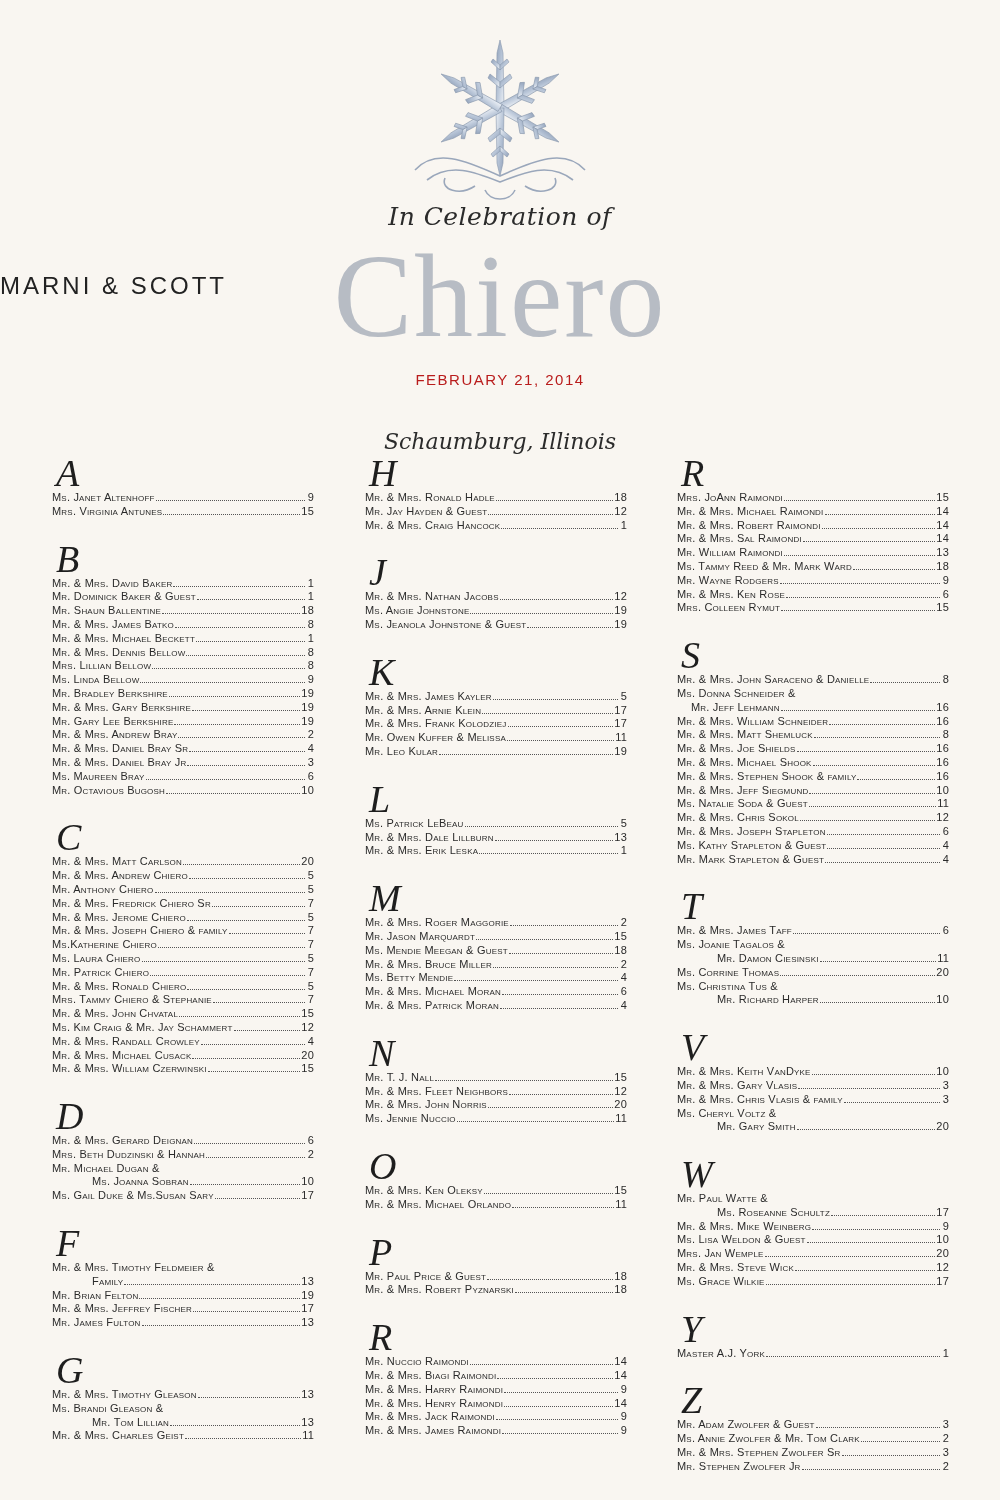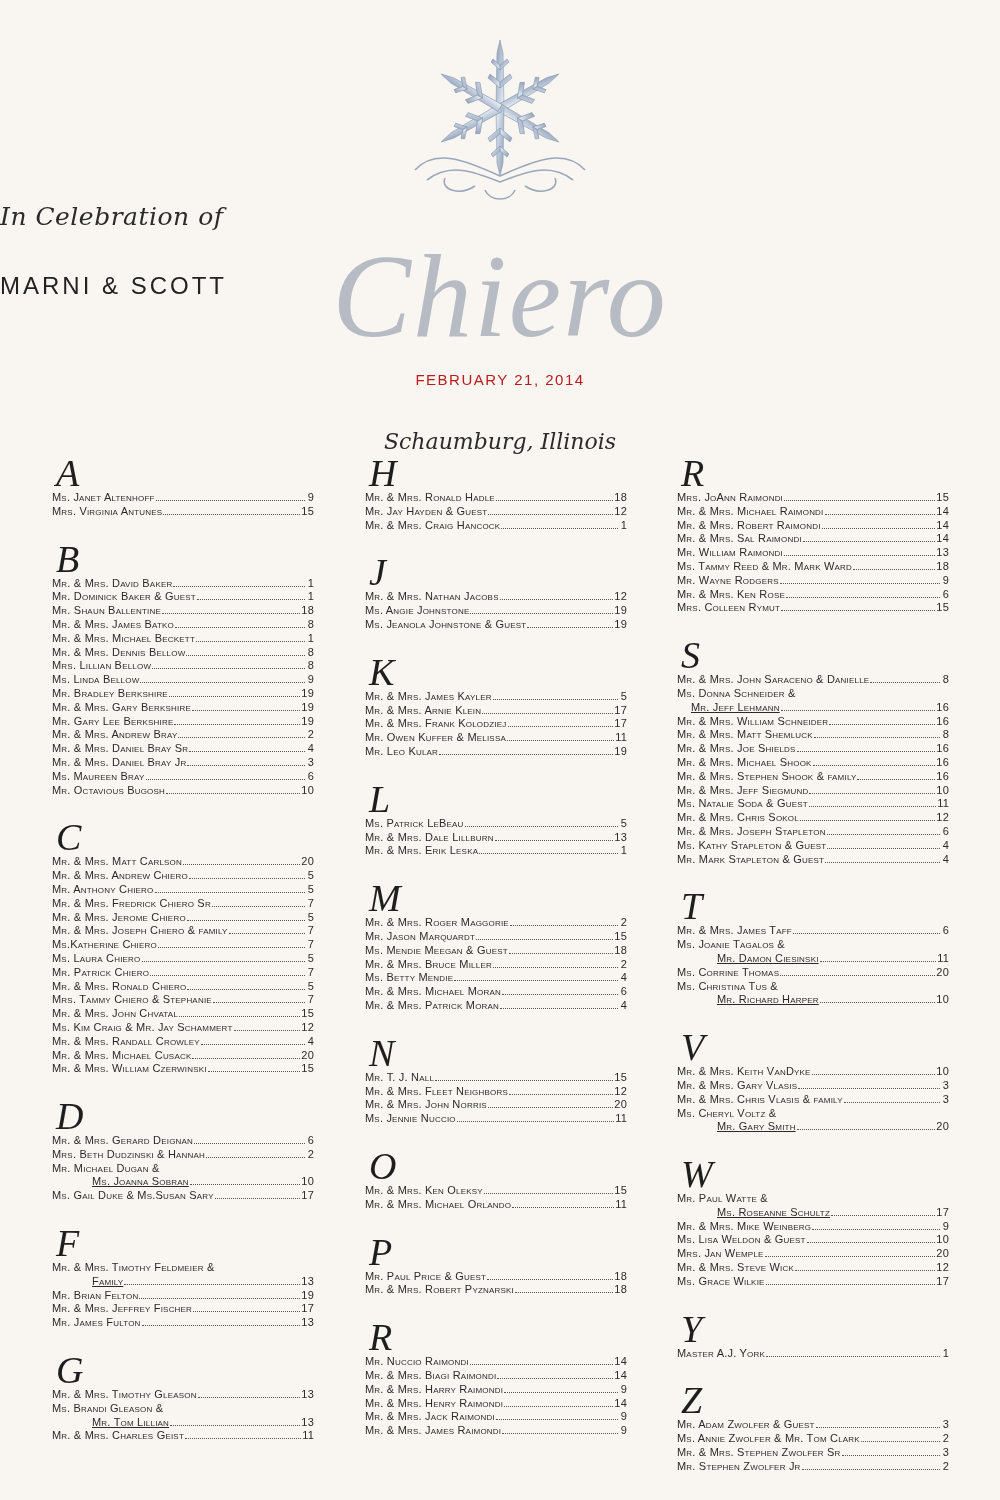--- a/index.html
+++ b/index.html
@@ -7,27 +7,27 @@
       width: 1000px; height: 1500px;
       background: #f9f6f1;
       position: relative;
       overflow: hidden;
       color: #2a2a2a;
       font-family: "Liberation Sans", sans-serif;
     }
     .header { position: absolute; left: 0; top: 0; width: 1000px; height: 440px; }
     .snowflake { position: absolute; left: 405px; top: 30px; width: 190px; height: 180px; }
     .celebration {
-      position: absolute; top: 202px; left: 0; width: 1000px; text-align: left;
+      position: absolute; top: 202px; left: 0; width: 1000px; text-align: center;
       font-family: "DejaVu Serif", serif; font-style: italic; font-size: 25px; color: #2b2b2b;
       letter-spacing: 0.5px;
     }
     .surname-script {
       position: absolute; top: 238px; left: 0; width: 1000px; text-align: center;
-      font-family: "Liberation Serif", serif; font-style: italic; font-size: 118px;
+      font-family: "Liberation Serif", serif; font-size: 118px;
       color: #b7bcc4; letter-spacing: 2px; line-height: 1;
     }
     .couple {
       position: absolute; top: 272px; left: 0; width: 812px; text-align: left;
       font-family: "Liberation Sans", sans-serif; font-size: 24px; letter-spacing: 3px; color: #222;
     }
     .event-date {
       position: absolute; top: 371px; left: 0; width: 1000px; text-align: center;
       font-family: "Liberation Sans", sans-serif; font-size: 15px; letter-spacing: 1.5px; color: #b91c1c;
     }
@@ -49,21 +49,21 @@
       font-size: 11px; line-height: 13.8px; height: 13.8px;
       font-variant: small-caps; letter-spacing: 0.2px; color: #2a2a2a;
       white-space: nowrap;
     }
     .entry .name { flex: 0 0 auto; }
     .entry .leader {
       flex: 1 1 auto; overflow: hidden; margin: 0 1px;
       border-bottom: 1px dotted #555; height: 9px; align-self: flex-start;
     }
     .entry .table-num { flex: 0 0 auto; text-align: right; min-width: 8px; font-variant: normal; }
-    .entry.indent .name { padding-left: 40px; text-decoration: underline; }
+    .entry.indent .name { padding-left: 40px; }
   </style>
 </head>
 <body>
 
 <div class="header">
   <svg class="snowflake" viewBox="0 0 190 180">
     <defs>
       <linearGradient id="sg" x1="0" y1="0" x2="1" y2="1">
         <stop offset="0" stop-color="#8f9fb8"></stop>
         <stop offset="0.5" stop-color="#b9c6d8"></stop>

